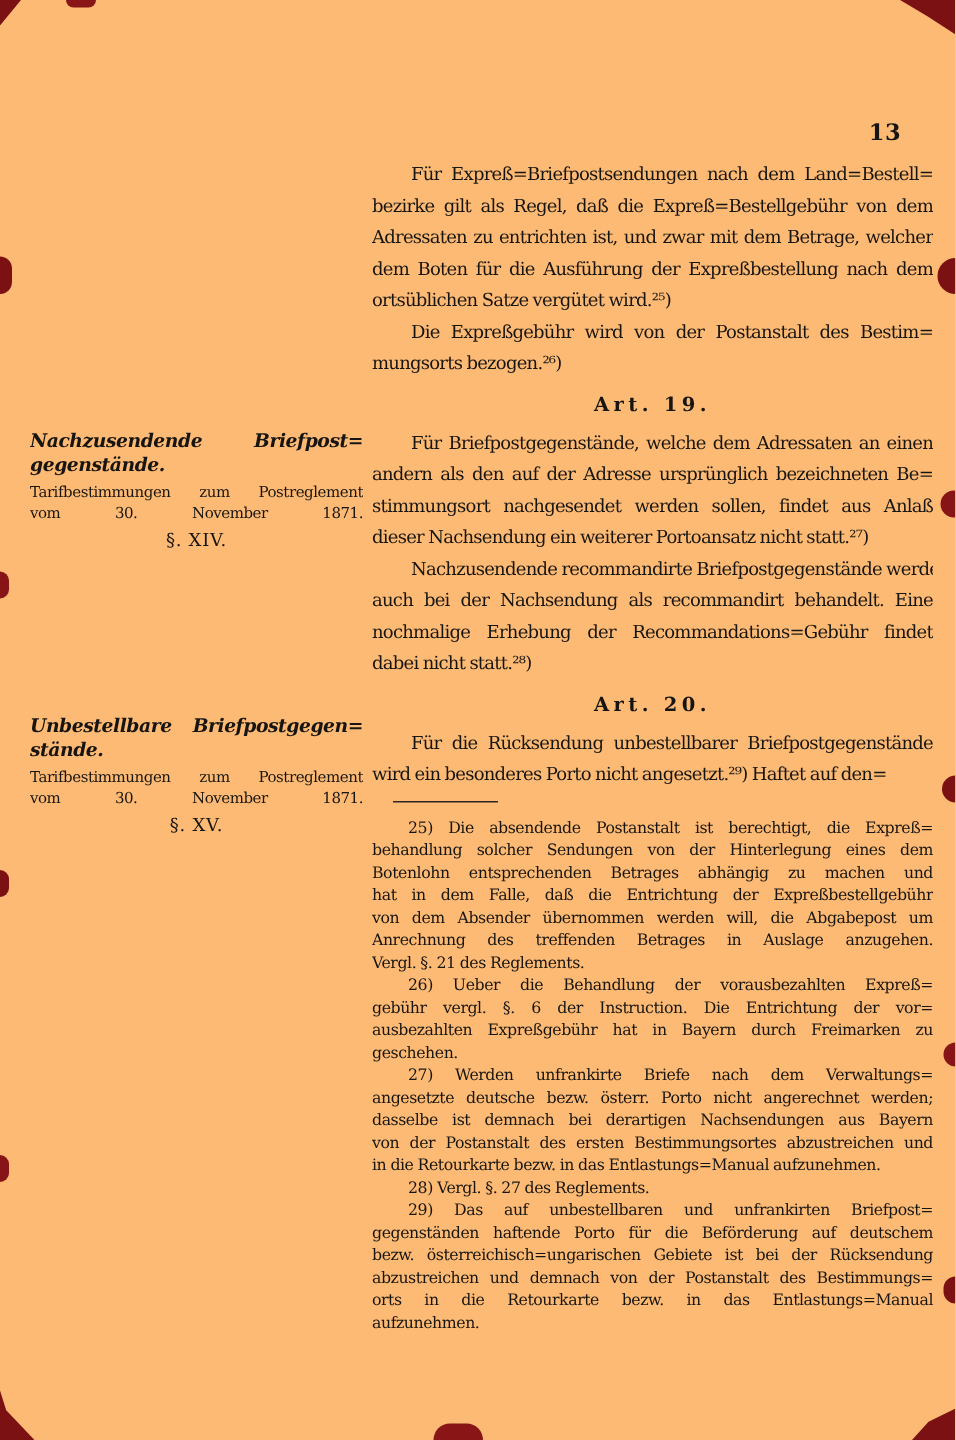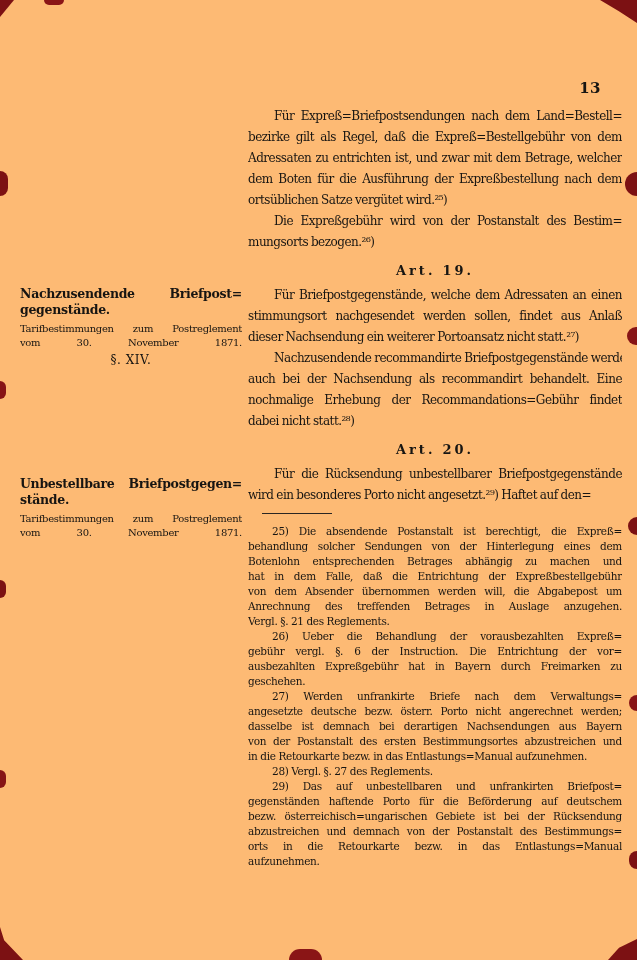--- a/index.html
+++ b/index.html
@@ -62,21 +62,21 @@
 
   
   .margin-note {
     position: absolute;
     left: 20px;
     width: 222px;
     text-align: center;
   }
   .margin-note.note1 { top: 286px; }
   .margin-note.note2 { top: 476px; }
-  .note-title { font-weight: bold; font-size: 12.5px; line-height: 16px; letter-spacing: -0.3px; }
+  .note-title { font-weight: bold; font-size: 12.5px; line-height: 16px; letter-spacing: -0.3px; font-style: italic; }
   .note-sub { font-size: 10px; line-height: 13.5px; margin-top: 4px; letter-spacing: -0.3px; }
   .note-section { font-size: 12px; margin-top: 4px; letter-spacing: 0.5px; }
 
   
   .artifact { position: absolute; background: #7c1113; }
   .a-tl { left: 0; top: 0; width: 14px; height: 17px; clip-path: polygon(0 0, 100% 0, 0 100%); }
   .a-top { left: 44px; top: 0; width: 20px; height: 5px; border-radius: 0 0 9px 9px; background: #8a1516; }
   .a-tr { right: 0; top: 0; width: 44px; height: 23px; clip-path: polygon(16% 0, 100% 0, 100% 100%, 58% 48%); }
   .a-r1 { right: 0; top: 172px; width: 12px; height: 24px; border-radius: 12px 0 0 12px; }
   .a-r2 { right: 0; top: 327px; width: 10px; height: 18px; border-radius: 10px 0 0 10px; background: #871416; }
@@ -112,37 +112,39 @@
 
   <aside class="margin-note note2">
     <div class="note-title">
         <div class="tline">Unbestellbare Briefpostgegen=</div>
         <div class="tline">stände.</div>
       </div>
     <div class="note-sub">
         <div class="tline">Tarifbestimmungen zum Postreglement</div>
         <div class="tline">vom 30. November 1871.</div>
       </div>
+    <div class="note-section">§. XV.</div>
   </aside>
 
   <main class="main-col">
     <div class="para">
         <div class="tline">Für Expreß=Briefpostsendungen nach dem Land=Bestell=</div>
         <div class="tline">bezirke gilt als Regel, daß die Expreß=Bestellgebühr von dem</div>
         <div class="tline">Adressaten zu entrichten ist, und zwar mit dem Betrage, welcher</div>
         <div class="tline">dem Boten für die Ausführung der Expreßbestellung nach dem</div>
         <div class="tline">ortsüblichen Satze vergütet wird.²⁵)</div>
       </div>
     <div class="para">
         <div class="tline">Die Expreßgebühr wird von der Postanstalt des Bestim=</div>
         <div class="tline">mungsorts bezogen.²⁶)</div>
       </div>
     <div class="art-heading">Art. 19.</div>
     <div class="para">
         <div class="tline">Für Briefpostgegenstände, welche dem Adressaten an einen</div>
+        <div class="tline">andern als den auf der Adresse ursprünglich bezeichneten Be=</div>
         <div class="tline">stimmungsort nachgesendet werden sollen, findet aus Anlaß</div>
         <div class="tline">dieser Nachsendung ein weiterer Portoansatz nicht statt.²⁷)</div>
       </div>
     <div class="para">
         <div class="tline">Nachzusendende recommandirte Briefpostgegenstände werden</div>
         <div class="tline">auch bei der Nachsendung als recommandirt behandelt.  Eine</div>
         <div class="tline">nochmalige Erhebung der Recommandations=Gebühr findet</div>
         <div class="tline">dabei nicht statt.²⁸)</div>
       </div>
     <div class="art-heading">Art. 20.</div>

